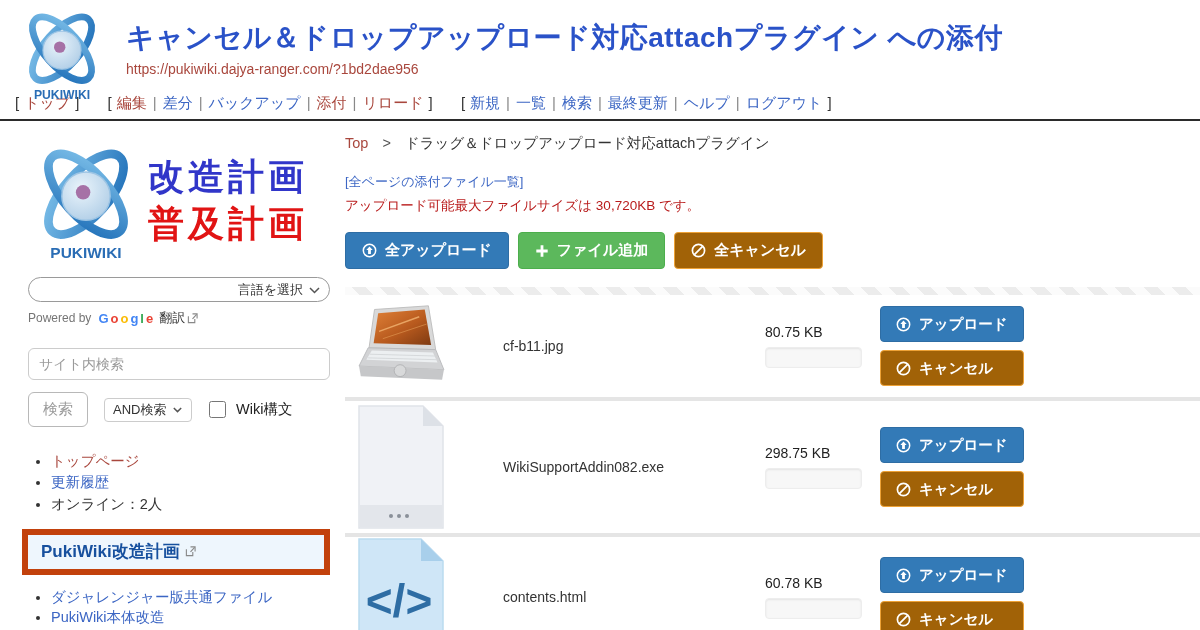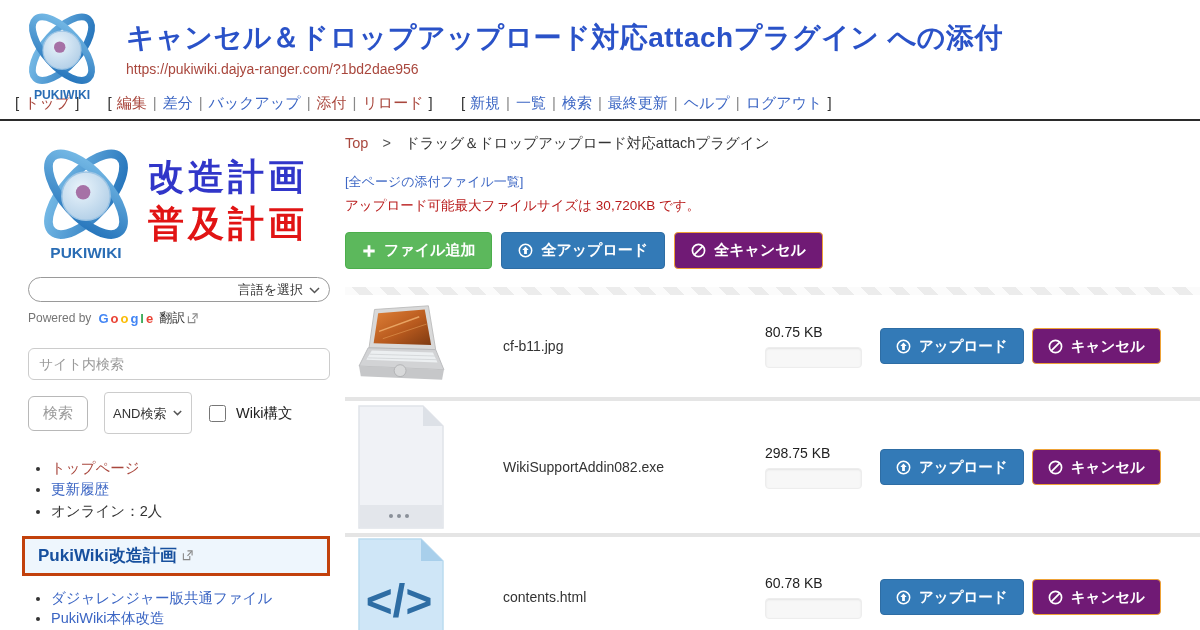--- a/index.html
+++ b/index.html
@@ -47,59 +47,59 @@
   .powered .glet { font-weight:bold; font-size:13px; }
   .g-b{color:#4285F4}.g-r{color:#EA4335}.g-y{color:#FBBC05}.g-g{color:#34A853}
   .powered .trans { color:#333; font-size:13px; margin-left:4px; }
 
   .site-search { width:100%; height:32px; margin-top:21px; border:1px solid #ccc; border-radius:6px; padding:0 10px; font-size:14px; font-family:inherit; }
   .site-search::placeholder { color:#9a9a9a; }
 
   .search-row { display:flex; align-items:center; margin-top:12px; }
   .search-btn { padding:7px 14px; font-size:15px; color:#9a9a9a; background:#fff; border:1px solid #b8b8b8; border-radius:6px; font-family:inherit; cursor:pointer; }
   .mode-wrap { margin-left:16px; width:88px; }
-  .mode-select { width:100%; height:42px; border:1px solid #ccc; border-radius:4px; padding:0 20px 0 8px; font-size:13px; }
+  .mode-select { width:100%; height:24px; border:1px solid #ccc; border-radius:4px; padding:0 20px 0 8px; font-size:13px; }
   .wiki-check { margin-left:17px; width:17px; height:17px; cursor:pointer; }
   .wiki-label { margin-left:7px; font-size:14.5px; color:#222; }
 
   .side-list { margin:25px 0 0; padding-left:23px; font-size:14.5px; line-height:1.33; }
   .side-list li { margin-bottom:2px; }
   .plain-text { color:#333; }
 
-  .section-box { margin:15px 0 0 -6px; background:#eef6fd; border:3px solid #c2410c; padding:5px 13px 6px; font-size:17px; font-weight:bold; display:flex; align-items:center; gap:5px; }
+  .section-box { margin:15px 0 0 -6px; background:#eef6fd; border:6px solid #c2410c; padding:5px 13px 6px; font-size:17px; font-weight:bold; display:flex; align-items:center; gap:5px; }
   .section-box a { color:#17509e; }
   .list2 { margin-top:13px; }
   .list2 li { margin-bottom:1px; }
 
   
   .breadcrumb { font-size:14.5px; margin-bottom:19px; }
   .breadcrumb .bsep { margin:0 10px; color:#555; }
   .breadcrumb .cur { color:#333; }
   .attach-link { display:inline-block; font-size:13px; margin-bottom:6px; color:#3c66c4; }
   .maxsize { font-size:13.5px; margin-bottom:17px; color:#b91c1c; }
 
   .toolbar { display:flex; gap:9px; margin-bottom:18px; }
   .btn { display:inline-flex; align-items:center; gap:8px; border-radius:4px; color:#fff; font-size:15px; font-weight:bold; padding:0 16px; height:37px; border:1px solid transparent; cursor:pointer; font-family:inherit; white-space:nowrap; }
   .btn svg { flex-shrink:0; }
   .btn-green  { background:#5cb85c; border-color:#4cae4c; }
   .btn-blue   { background:#337ab7; border-color:#2e6da4; }
-  .btn-orange { background:#701a75; border-color:#eea236; }
+  .btn-orange { background:#a16207; border-color:#eea236; }
   .btn-sm { height:36px; font-size:14.5px; padding:0 15px; }
 
   .total-progress { height:8px; background:repeating-linear-gradient(45deg,#fbfbfb 0 10px,#ececec 10px 20px); }
   .rowsep { height:4px; background:#e5e5e5; }
 
   .file-row { display:flex; align-items:center; }
   .row-1 { height:102px; } .row-2 { height:132px; } .row-3 { height:120px; }
   .thumb { width:100px; margin-left:6px; display:flex; justify-content:center; align-items:center; flex-shrink:0; }
   .fname { width:262px; margin-left:52px; font-size:14px; color:#333; flex-shrink:0; overflow:hidden; }
   .sizecol { width:112px; flex-shrink:0; }
   .fsize { font-size:14px; margin-bottom:7px; color:#222; }
   .prog { width:97px; height:21px; background:#f7f7f7; border:1px solid #ededed; border-radius:4px; box-shadow:inset 0 1px 2px rgba(0,0,0,.08); }
-  .actions { display:flex; gap:8px; margin-left:3px; }
+  .actions { display:flex; gap:8px; margin-left:3px;flex-direction:column; }
 </style>
 </head>
 <body>
 
 <header>
   <div class="site-logo">
     <svg viewBox="0 0 120 126" width="92" height="96">
       <defs>
         <linearGradient id="orb1" x1="0" y1="0" x2="1" y2="1">
           <stop offset="0" stop-color="#7cbfe9"></stop>
@@ -226,32 +226,32 @@
     <div class="breadcrumb">
       <a class="lnk-red">Top</a>
       <span class="bsep">&gt;</span>
       <span class="cur">ドラッグ＆ドロップアップロード対応attachプラグイン</span>
     </div>
 
     <a class="attach-link">[全ページの添付ファイル一覧]</a>
     <div class="maxsize">アップロード可能最大ファイルサイズは 30,720KB です。</div>
 
     <div class="toolbar">
-      <button class="btn btn-green">
-        <svg width="14" height="14" viewBox="0 0 16 16">
-          <path d="M6.4 1.5h3.2v4.9h4.9v3.2H9.6v4.9H6.4V9.6H1.5V6.4h4.9z" fill="#fff"></path>
-        </svg>
-        <span>ファイル追加</span>
-      </button>
       <button class="btn btn-blue">
         <svg width="15" height="15" viewBox="0 0 16 16">
           <circle cx="8" cy="8" r="6.6" fill="none" stroke="#fff" stroke-width="1.6"></circle>
           <path d="M8 3.8l3.4 3.7H9.5V11.6H6.5V7.5H4.6z" fill="#fff"></path>
         </svg>
         <span>全アップロード</span>
+      </button>
+      <button class="btn btn-green">
+        <svg width="14" height="14" viewBox="0 0 16 16">
+          <path d="M6.4 1.5h3.2v4.9h4.9v3.2H9.6v4.9H6.4V9.6H1.5V6.4h4.9z" fill="#fff"></path>
+        </svg>
+        <span>ファイル追加</span>
       </button>
       <button class="btn btn-orange">
         <svg width="15" height="15" viewBox="0 0 16 16">
           <circle cx="8" cy="8" r="6.5" fill="none" stroke="#fff" stroke-width="1.8"></circle>
           <line x1="3.6" y1="12.4" x2="12.4" y2="3.6" stroke="#fff" stroke-width="1.8"></line>
         </svg>
         <span>全キャンセル</span>
       </button>
     </div>
 

